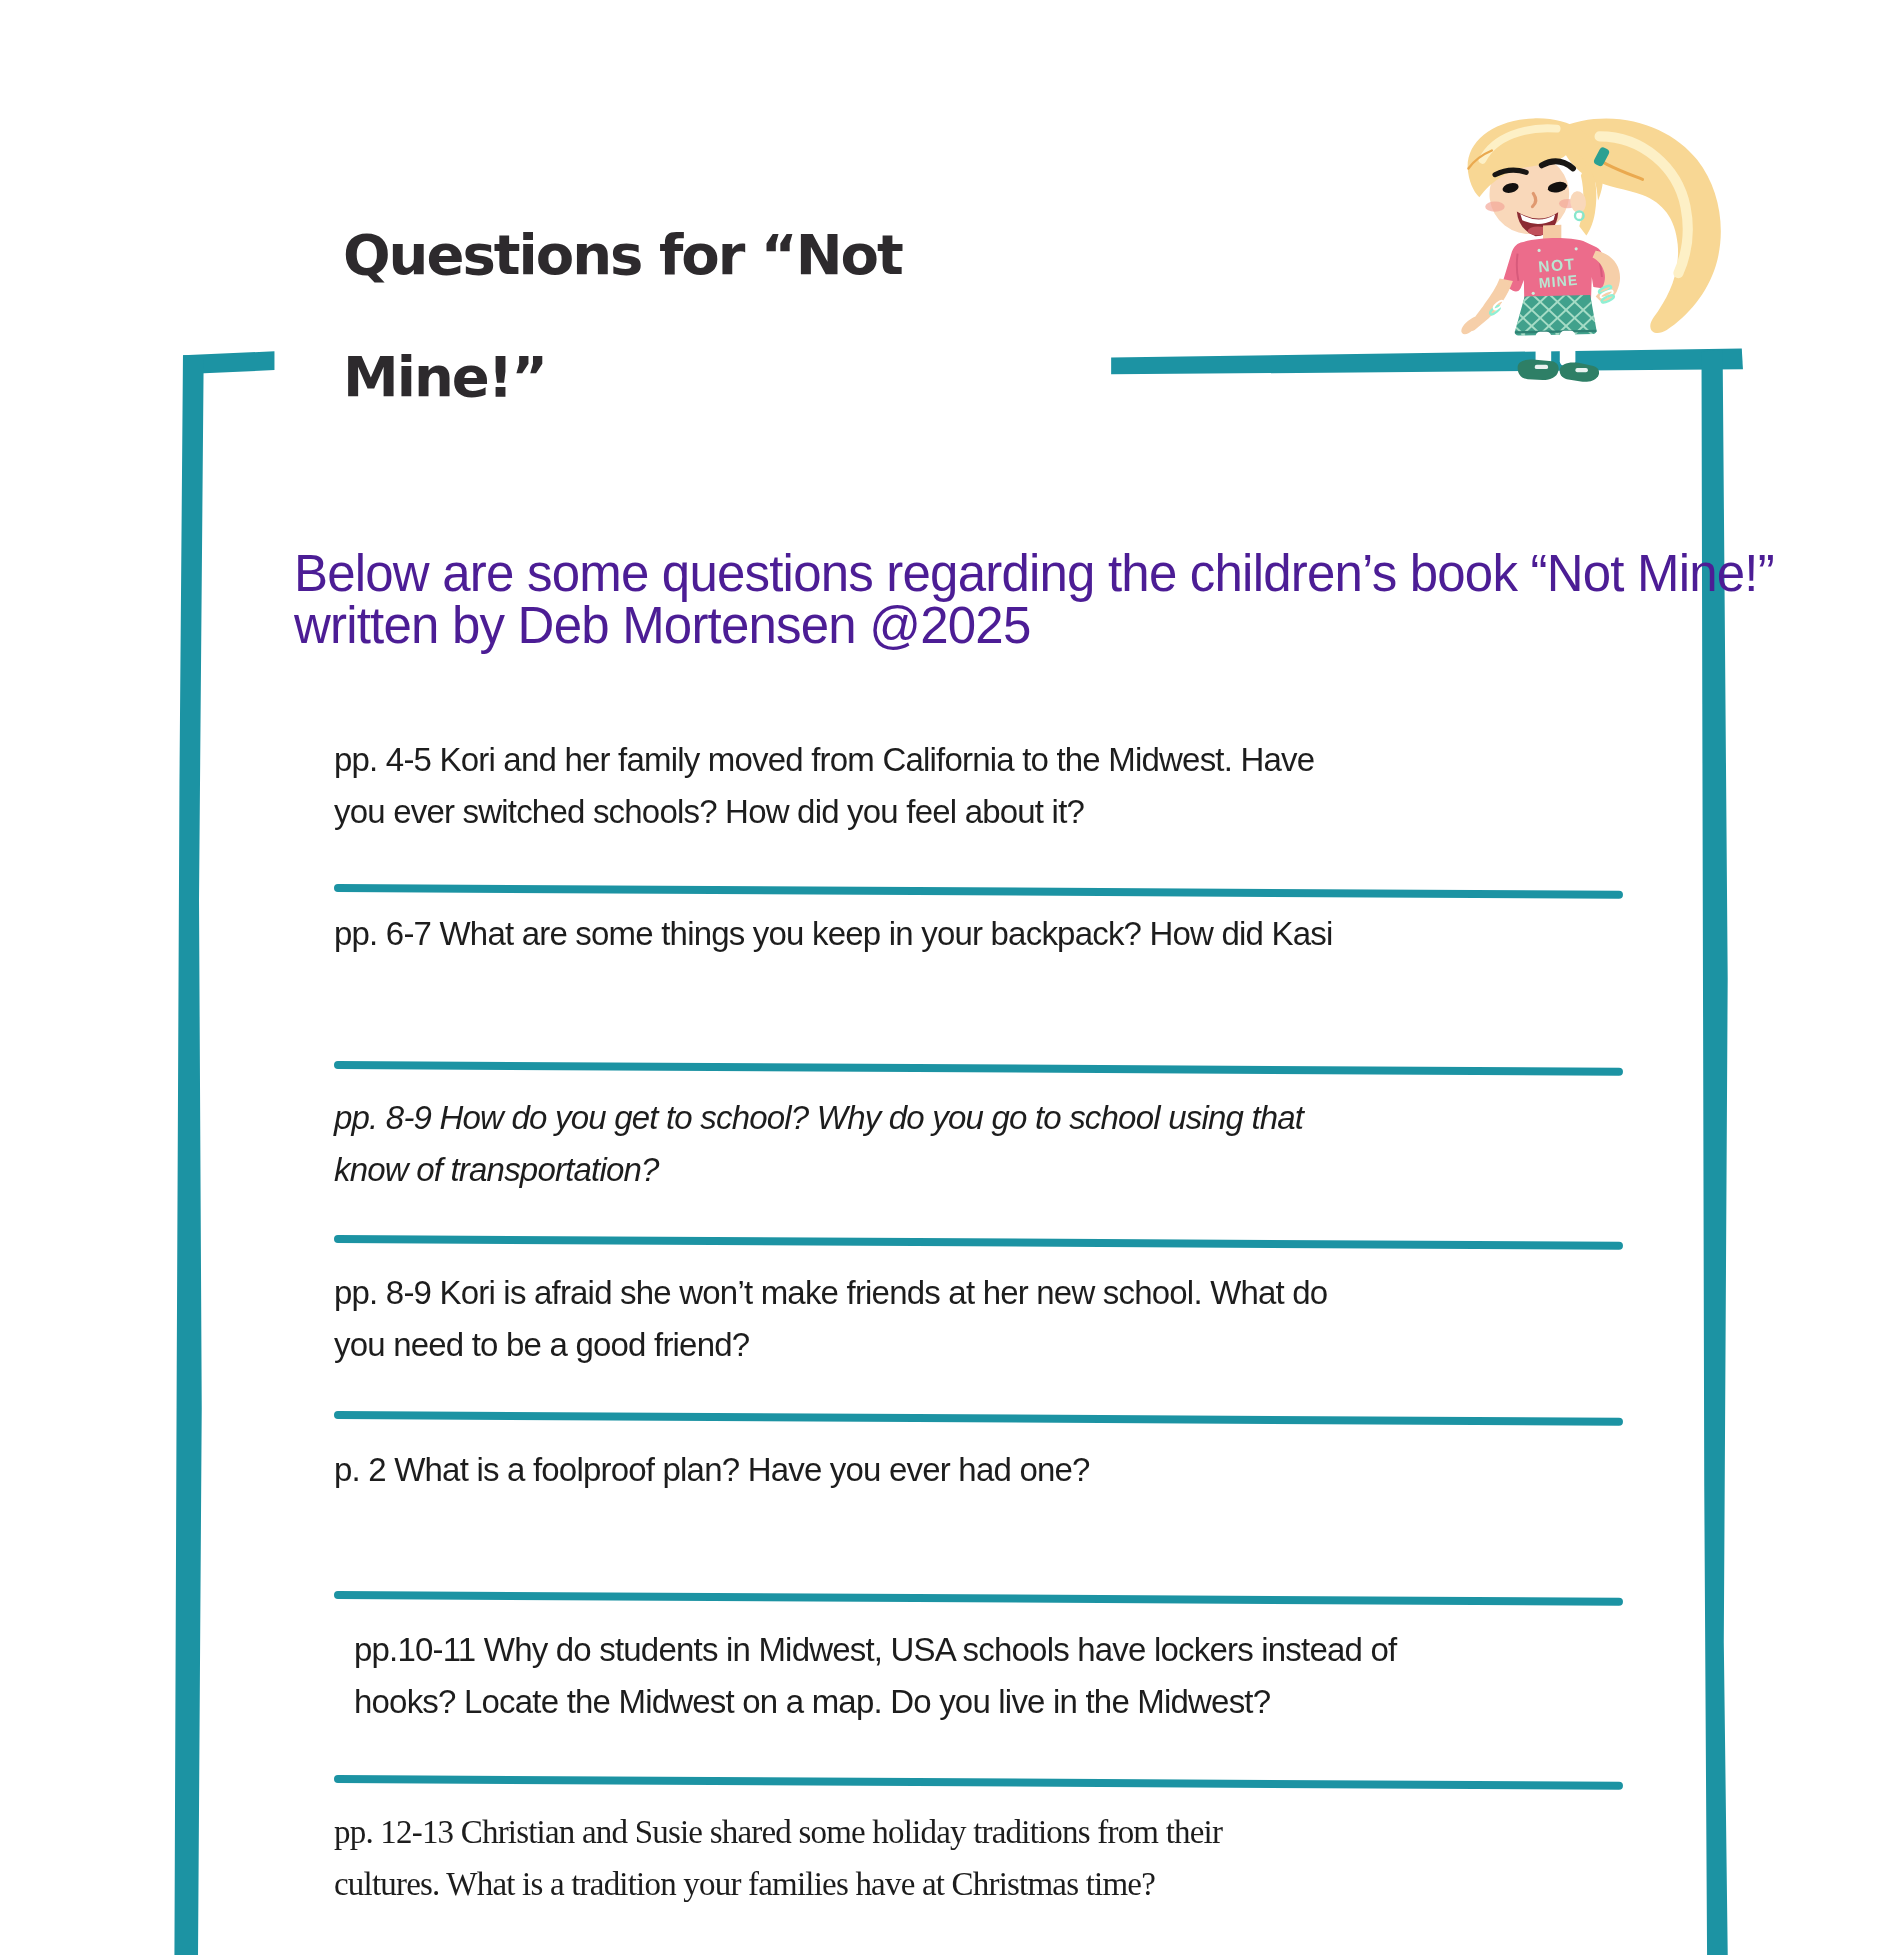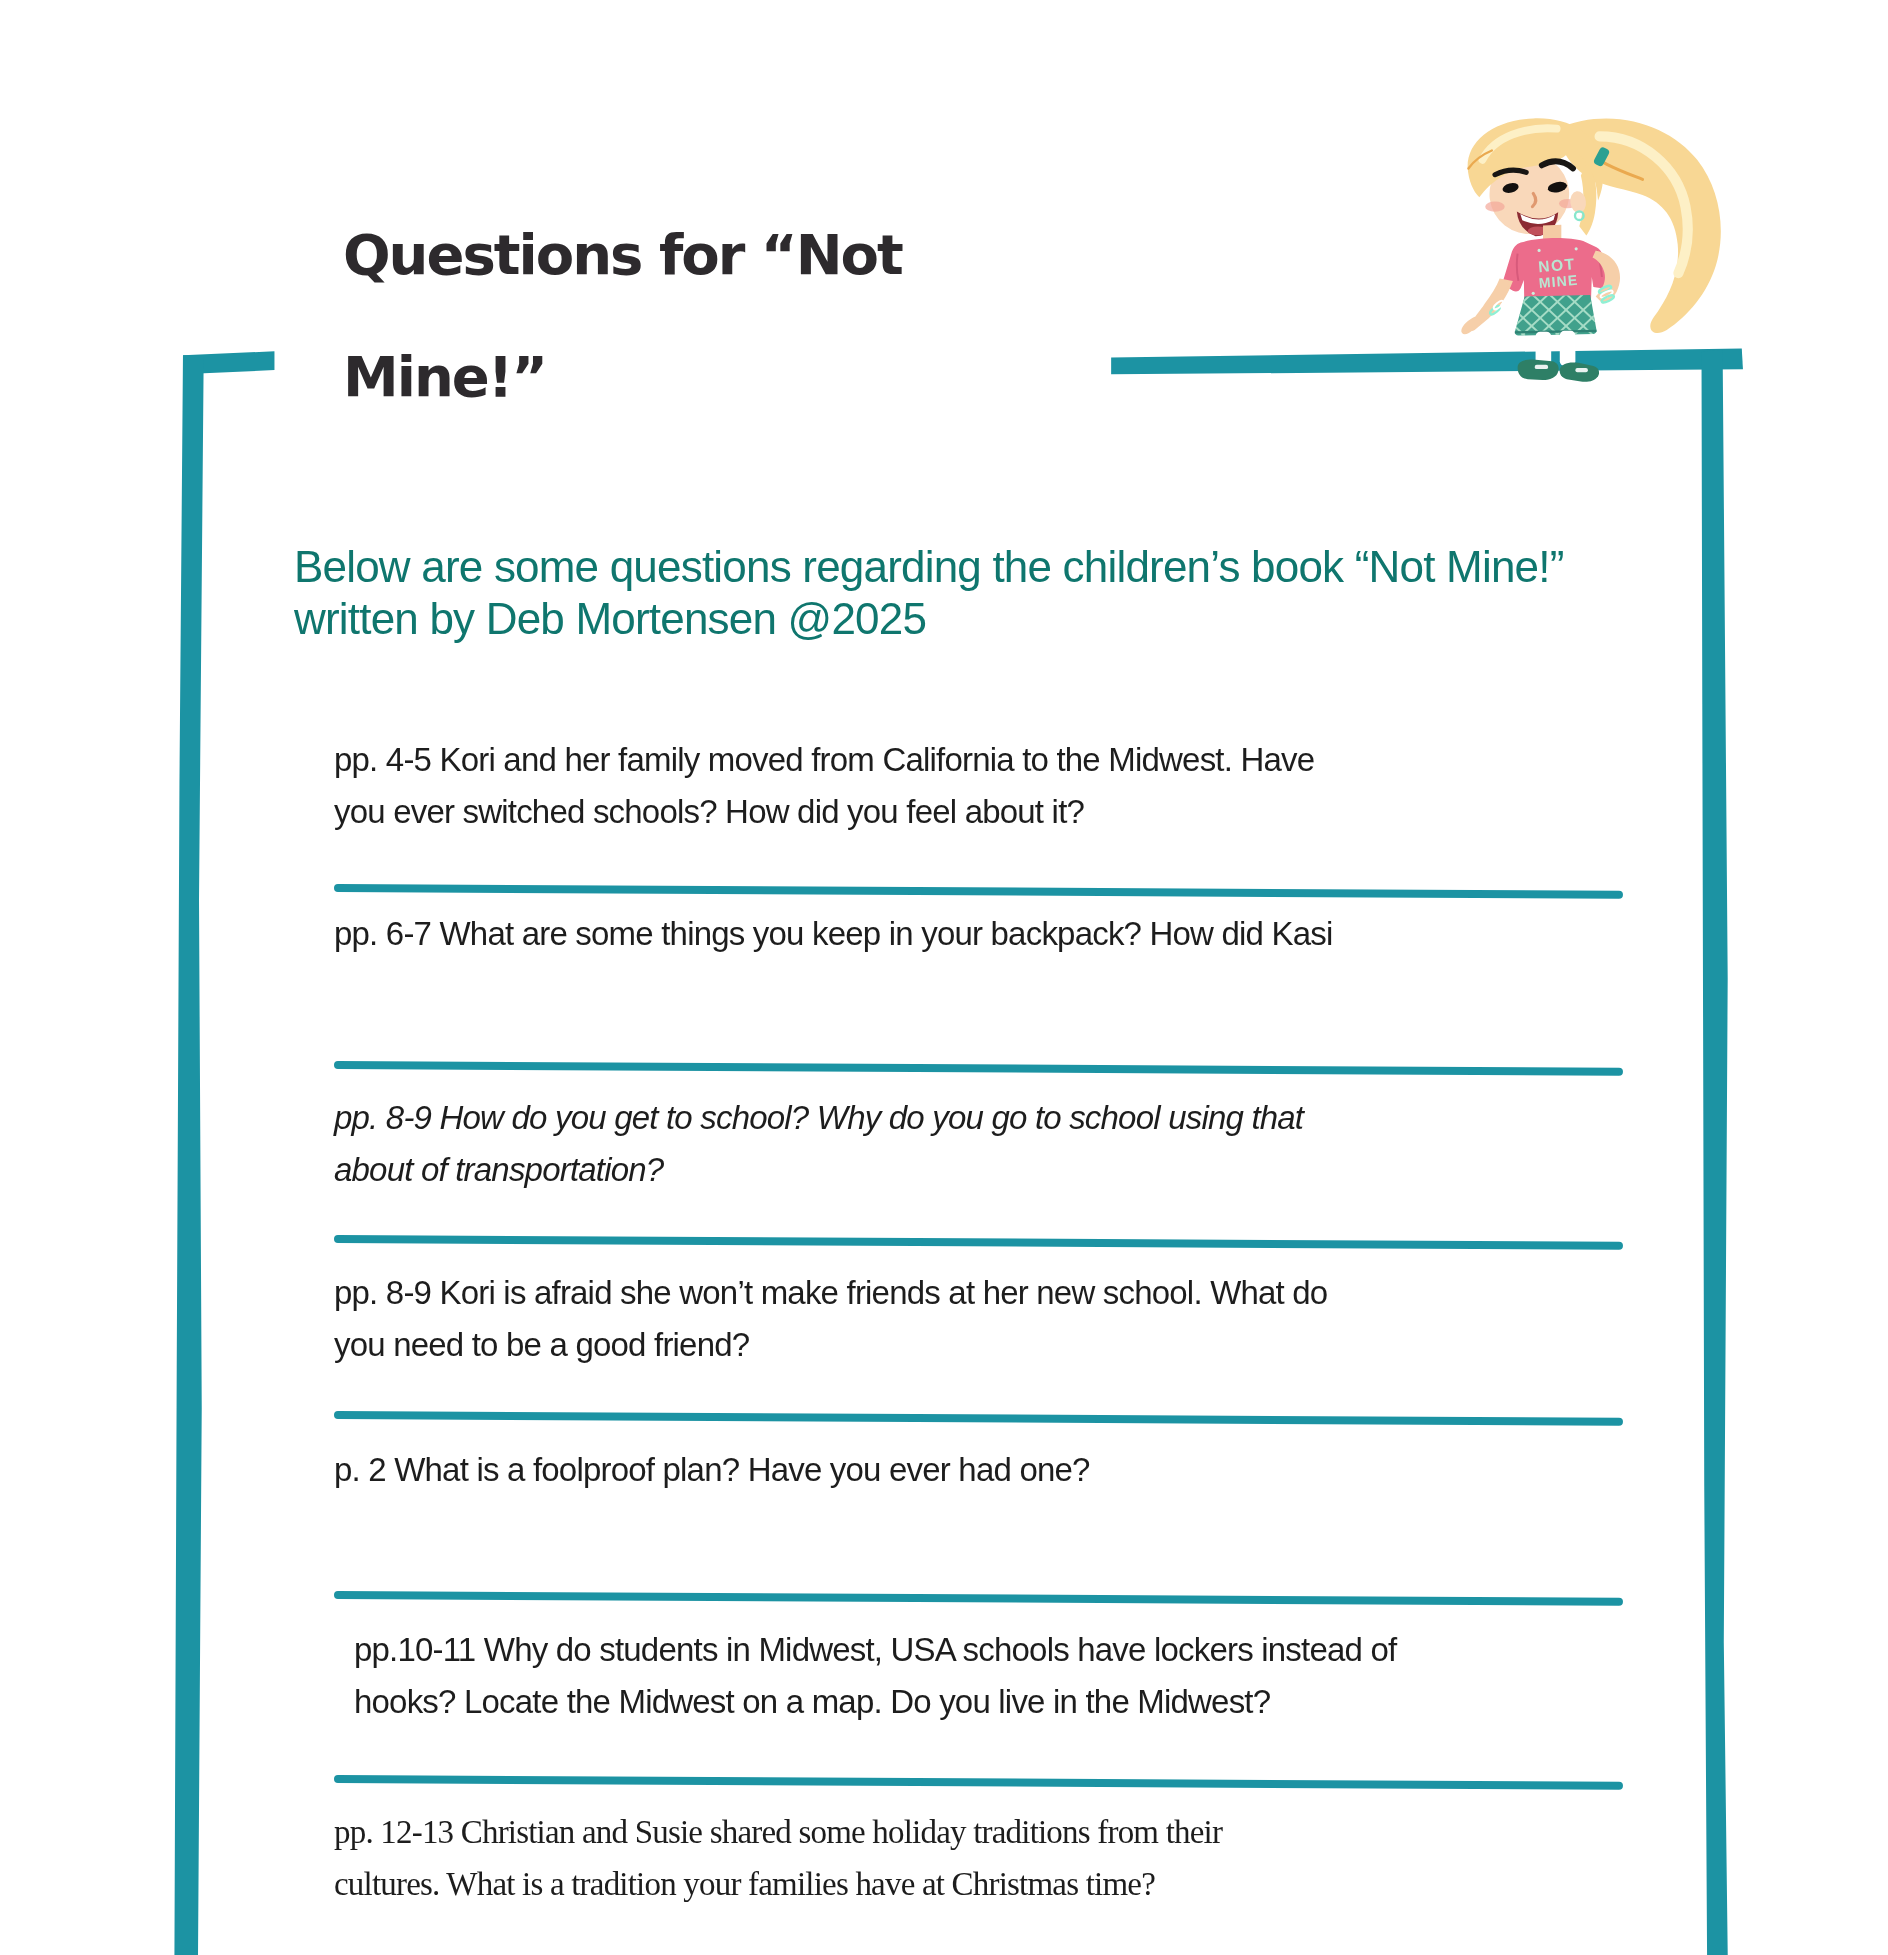--- a/index.html
+++ b/index.html
@@ -35,22 +35,22 @@
     font-weight: 700;
     font-size: 56px;
     line-height: 122px;
     letter-spacing: -2px;
   }
   .ln { display: block; white-space: nowrap; }
   .intro-text {
     position: absolute;
     left: 294px; top: 497px;
     z-index: 2;
-    color: #0f766e;
-    font-size: 44px;
+    color: #4c1d95;
+    font-size: 51px;
     line-height: 52px;
     letter-spacing: -0.8px;
   }
   .question {
     position: absolute;
     left: 334px;
     z-index: 2;
     color: #1d1d1d;
     font-size: 33px;
     line-height: 52px;
@@ -219,21 +219,21 @@
 </div>
 <div class="sep s1"></div>
 
 <div class="question q2">
   <div class="ln">pp. 6-7 What are some things you keep in your backpack? How did Kasi</div>
 </div>
 <div class="sep s2"></div>
 
 <div class="question q3">
   <div class="ln">pp. 8-9 How do you get to school? Why do you go to school using that</div>
-  <div class="ln">about of transportation?</div>
+  <div class="ln">know of transportation?</div>
 </div>
 <div class="sep s3"></div>
 
 <div class="question q4">
   <div class="ln">pp. 8-9 Kori is afraid she won’t make friends at her new school. What do</div>
   <div class="ln">you need to be a good friend?</div>
 </div>
 <div class="sep s4"></div>
 
 <div class="question q5">

